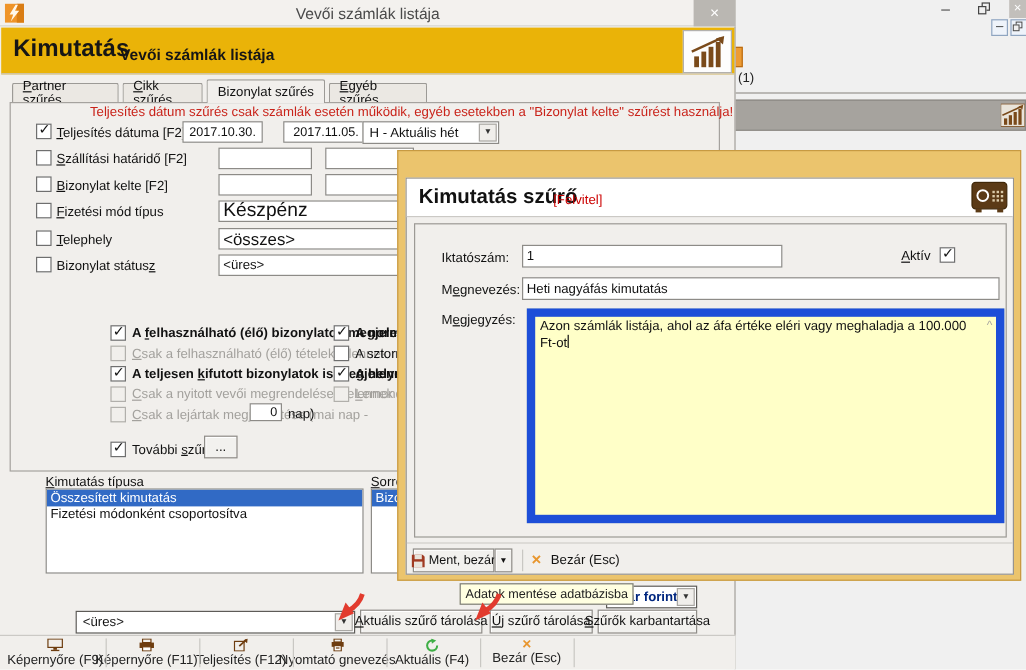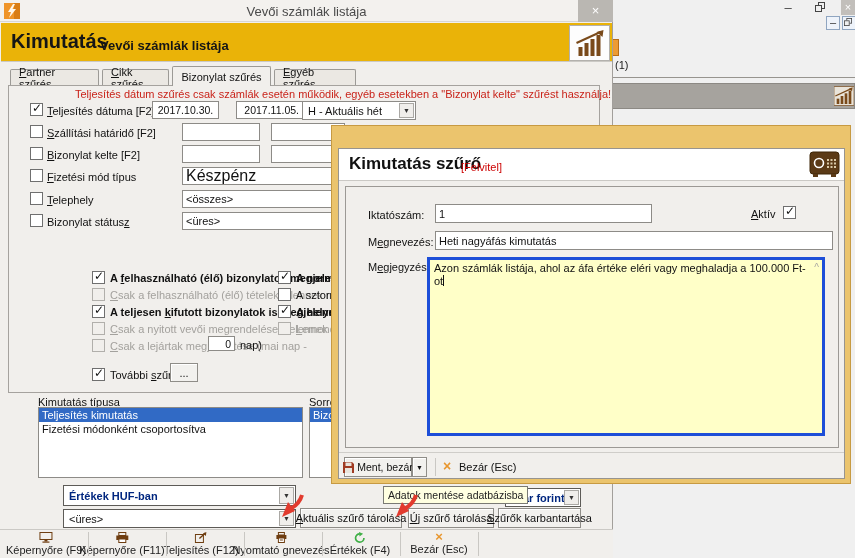--- a/index.html
+++ b/index.html
@@ -132,21 +132,21 @@
     <span class="lbl" style="left:47px;top:149px"><u>B</u>izonylat kelte [F2]</span>
     <input class="input" style="left: 182px; top: 145px; width: 78px; height: 18px;">
     <input class="input" style="left: 271px; top: 145px; width: 74px; height: 18px;">
 
     <span class="cb" style="left:30px;top:169px"></span>
     <span class="lbl" style="left:47px;top:171px"><u>F</u>izetési mód típus</span>
     <input class="input" style="left: 182px; top: 167px; width: 163px; height: 18px; font-size: 16px;" value="Készpénz">
 
     <span class="cb" style="left:30px;top:192px"></span>
     <span class="lbl" style="left:47px;top:194px"><u>T</u>elephely</span>
-    <input class="input" style="left: 182px; top: 190px; width: 163px; height: 18px; font-size: 11px;" value="&lt;összes&gt;">
+    <input class="input" style="left: 182px; top: 190px; width: 163px; height: 18px; font-size: 14px;" value="&lt;összes&gt;">
 
     <span class="cb" style="left:30px;top:214px"></span>
     <span class="lbl" style="left:47px;top:216px">Bizonylat státus<u>z</u></span>
     <input class="input" style="left: 182px; top: 212px; width: 163px; height: 18px; font-size: 11px;" value="&lt;üres&gt;">
 
     <span class="cb checked" style="left:92px;top:271px"></span>
     <span class="lbl" style="left:110px;top:272px;font-weight:bold">A <u>f</u>elhasználható (élő) bizonylatok megjelennek</span>
     <span class="cb dis" style="left:92px;top:288px"></span>
     <span class="lbl dis" style="left:110px;top:289px"><u>C</u>sak a felhasználható (élő) tételek jelennek meg</span>
     <span class="cb checked" style="left:92px;top:305px"></span>
@@ -168,32 +168,28 @@
     <span class="lbl dis" style="left:296px;top:323px"><u>L</u>emondá</span>
 
     <span class="cb checked" style="left:92px;top:368px"></span>
     <span class="lbl" style="left:110px;top:369px">További <u>s</u>zűrés</span>
     <div class="btn" style="left:170px;top:363px;width:28px;height:19px">
         <span>...</span>
       </div>
 
     <span class="lbl" style="left:38px;top:396px"><u>K</u>imutatás típusa</span>
     <div class="listbox" style="left:38px;top:407px;width:265px;height:71px">
-      <div class="li sel">Teljesítés kimutatás</div>
+      <div class="li sel">Összesített kimutatás</div>
       <div class="li">Fizetési módonként csoportosítva</div>
     </div>
     <span class="lbl" style="left:309px;top:396px"><u>S</u>orre</span>
     <div class="listbox" style="left:309px;top:407px;width:80px;height:71px">
       <div class="li sel">Bizo</div>
     </div>
 
-    <div class="combo" style="left:63px;top:485px;width:233px;height:21px">
-      <span class="txt" style="font-weight:bold;color:#00267f">Értékek HUF-ban</span>
-      <span class="carrow">▼</span>
-    </div>
     <div class="combo" style="left:63px;top:509px;width:233px;height:19px">
       <span class="txt">&lt;üres&gt;</span>
       <span class="carrow">▼</span>
     </div>
 
     <div class="combo" style="left:505px;top:488px;width:76px;height:19px">
       <span class="txt" style="left:17px;font-weight:bold;color:#00267f">ar forint</span>
       <span class="carrow">▼</span>
     </div>
 
@@ -239,21 +235,21 @@
               <rect x="3" y="6" width="6" height="4.5" fill="#fff" stroke="#6e3d10"></rect>
               <rect x="4.5" y="7.5" width="3" height="1" fill="#6e3d10"></rect>
             </svg></span>
         <span class="tx">Nyomtató gnevezés</span>
       </div>
       <div class="tbitem" style="left:360px;top:2px">
         <span class="ic"><svg width="12" height="12" viewBox="0 0 12 12">
               <path d="M10.2 6 A4.2 4.2 0 1 1 6 1.8" fill="none" stroke="#3faf46" stroke-width="1.7"></path>
               <polygon points="5.2,0 9.4,1.8 5.8,4.4" fill="#3faf46"></polygon>
             </svg></span>
-        <span class="tx">Értékek (F4)</span>
+        <span class="tx">Aktuális (F4)</span>
       </div>
       <div class="tbitem" style="left:439px;top:0px">
         <span class="ic" style="color:#e8962e;font-weight:bold;font-size:13px;height:13px;line-height:13px">×</span>
         <span class="tx">Bezár (Esc)</span>
       </div>
       <span class="sep" style="left:88px;top:2px;height:24px"></span>
       <span class="sep" style="left:166px;top:2px;height:24px"></span>
       <span class="sep" style="left:244px;top:2px;height:24px"></span>
       <span class="sep" style="left:322px;top:2px;height:24px"></span>
       <span class="sep" style="left:400px;top:2px;height:24px"></span>
@@ -293,21 +289,21 @@
 
       <span class="lbl" style="left:29px;top:60px">Iktatószám:</span>
       <input class="input" style="left: 96px; top: 55px; width: 217px; height: 19px; font-size: 11px;" value="1">
       <span class="lbl" style="left:412px;top:59px"><u>A</u>ktív</span>
       <span class="cb checked" style="left:444px;top:57px"></span>
 
       <span class="lbl" style="left:29px;top:87px">M<u>e</u>gnevezés:</span>
       <input class="input" style="left: 96px; top: 82px; width: 398px; height: 19px; font-size: 11px;" value="Heti nagyáfás kimutatás">
 
       <span class="lbl" style="left:29px;top:112px">M<u>e</u>gjegyzés:</span>
-      <div class="abs" style="left:88px;top:108px;width:398px;height:179px;background:#ffffc8;border:3px solid #1d4ed8;box-sizing:border-box;padding:2px 16px 2px 4px;font-size:11px;line-height:13px;color:#111">
+      <div class="abs" style="left:100px;top:108px;width:398px;height:179px;background:#ffffc8;border:7px solid #1d4ed8;box-sizing:border-box;padding:2px 16px 2px 4px;font-size:11px;line-height:13px;color:#111">
         <span>Azon számlák listája, ahol az áfa értéke eléri vagy meghaladja a 100.000 Ft-ot</span><span style="display:inline-block;width:1px;height:11px;background:#111;vertical-align:-1px"></span>
         <span class="abs" style="right:3px;top:1px;color:#a8a6a2;font-size:10px">^</span>
       </div>
 
       <div class="abs" style="left:0;top:303px;width:505px;height:26px;border-top:1px solid #cfcdc9">
         <div class="btn" style="left:5px;top:4px;width:68px;height:20px">
           <span style="margin-right:3px;height:11px"><svg width="11" height="11" viewBox="0 0 11 11">
                 <polygon points="0,0 9,0 11,2 11,11 0,11" fill="#a03a22"></polygon>
                 <rect x="2.5" y="0.5" width="6" height="3.5" fill="#e8e4dc"></rect>
                 <rect x="2" y="6" width="7" height="5" fill="#e8e4dc"></rect>

